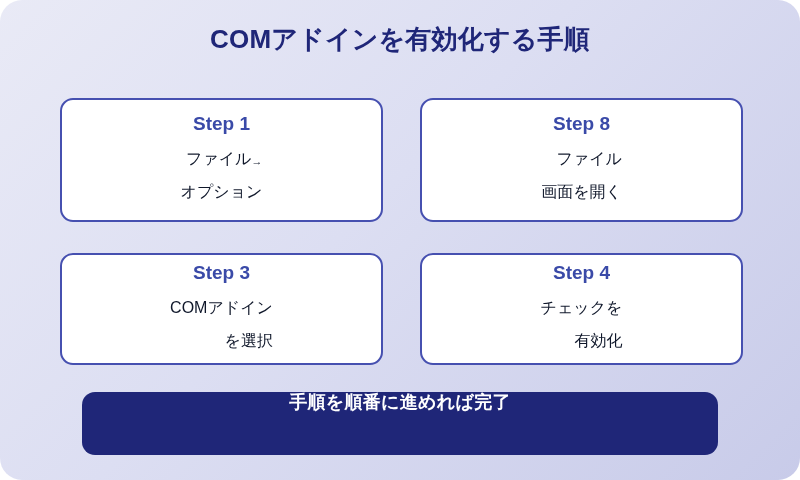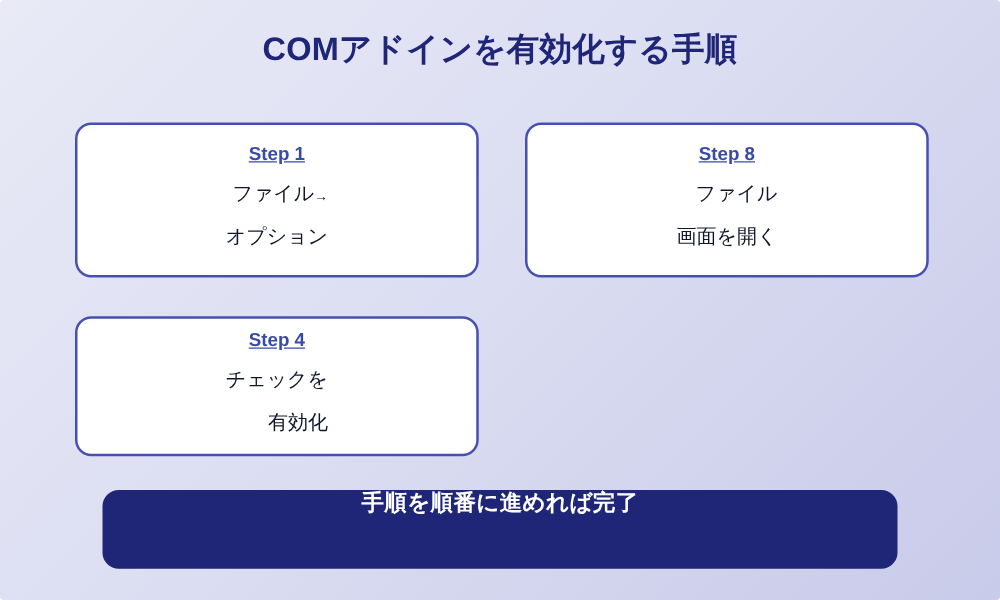--- a/index.html
+++ b/index.html
@@ -12,21 +12,21 @@
     height: 480px;
     overflow: hidden;
     font-family: "Liberation Sans", "DejaVu Sans", sans-serif;
   }
 
   .canvas {
     position: relative;
     width: 800px;
     height: 480px;
     box-sizing: border-box;
-    border-radius: 3px;
+    border-radius: 22px;
     background: linear-gradient(135deg, #e9eaf6 0%, #dcdef2 45%, #c8cbe9 100%);
     overflow: hidden;
     padding-left: 32px;
   }
 
   .page-title {
     position: absolute;
     left: 0;
     top: 24px;
     width: 800px;
@@ -56,26 +56,25 @@
     border: 2px solid #4650b0;
     border-radius: 13px;
     display: flex;
     flex-direction: column;
     align-items: center;
     justify-content: center;
     padding: 6px 10px 10px;
   }
 
   .step-label {
-    font-size: 15px;
+    font-size: 19px;
     font-weight: bold;
     color: #3a4aa8;
     line-height: 1.2;
     margin-bottom: 11px;
-    text-decoration: underline;
   }
 
   .step-body {
     font-size: 16px;
     color: #0f172a;
     line-height: 1.45;
     text-align: right;
     font-weight: normal;
   }
   .step-body .line2 { display: block; margin-top: 10px; }
@@ -124,20 +123,27 @@
     </div>
 
     <div class="step-card">
       <div class="step-label">Step 8</div>
       <div class="step-body">
         <span>ファイル</span>
         <span class="line2">画面を開く</span>
       </div>
     </div>
 
+    <div class="step-card">
+      <div class="step-label">Step 3</div>
+      <div class="step-body">
+        <span>COMアドイン</span>
+        <span class="line2">を選択</span>
+      </div>
+    </div>
 
     <div class="step-card">
       <div class="step-label">Step 4</div>
       <div class="step-body">
         <span>チェックを</span>
         <span class="line2">有効化</span>
       </div>
     </div>
 
   </div>

